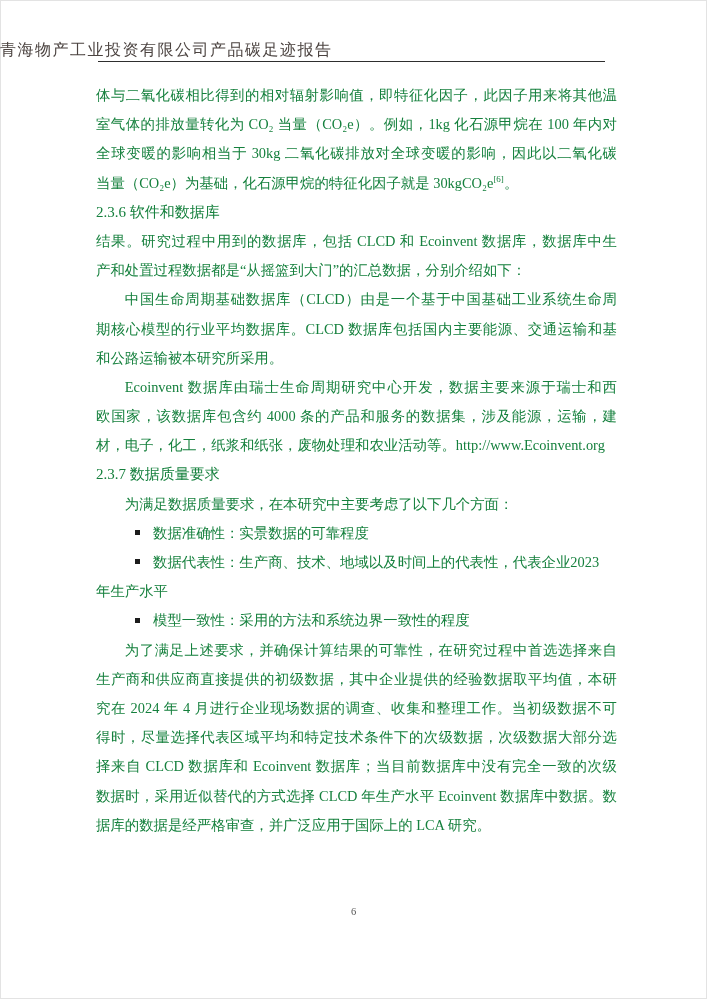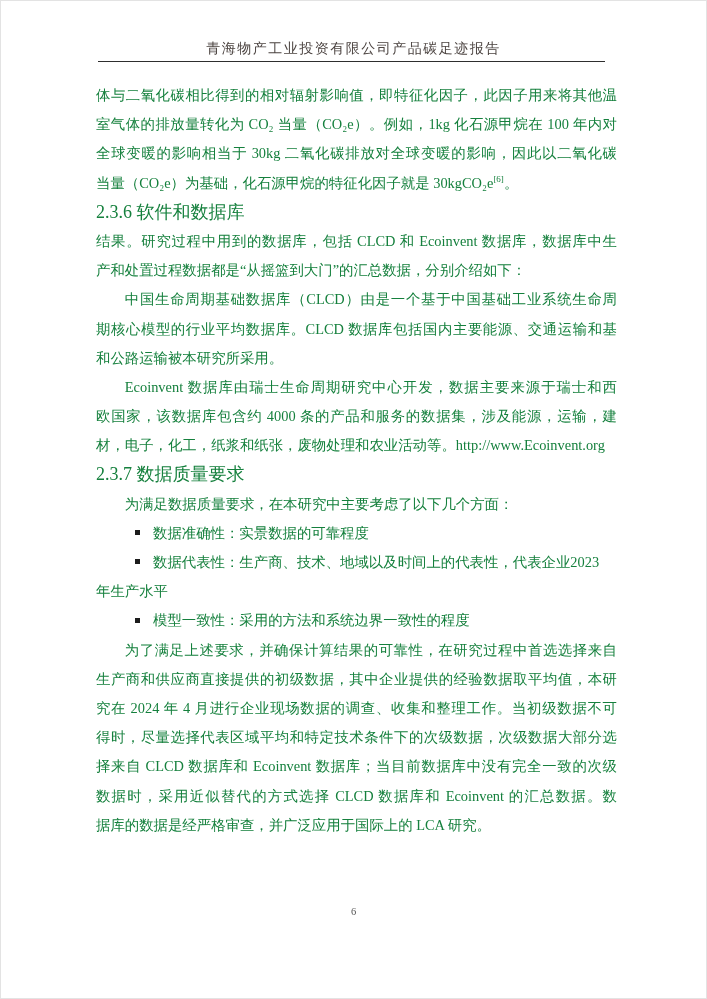--- a/index.html
+++ b/index.html
@@ -7,22 +7,21 @@
     position:relative;
     width:707px;height:999px;
     background:#ffffff;
     box-shadow: inset 0 0 0 1px #e3e3e3;
     font-family:"Liberation Serif","DejaVu Serif",serif;
     color:#1f1f1f;
     overflow:hidden;
   }
   .hdr{
     position:absolute;top:40px;left:0;right:0;
-    text-align:center;
-    font-size:14px;
+    font-size:16px;
     letter-spacing:1.5px;
     color:#4b4340;
   }
   .hdr-rule{
     position:absolute;top:61px;left:98px;right:102px;
     border-top:1.4px solid #2e2e2e;
     height:0;
   }
   .content{
     position:absolute;top:81px;left:96px;width:521px;
@@ -32,21 +31,21 @@
     font-size:14.4px;
     line-height:29.2px;
     height:29.2px;
     overflow:hidden;
     text-align:justify;
     text-align-last:left;
     color:#15803d;
   }
   .jl{ text-align-last:justify; }
   .ind{ text-indent:2em; }
-  .heading{ font-size:18px; }
+  .heading{ font-size:15px; }
   .bullet-row{ padding-left:39px; }
   .sq{
     display:inline-block;
     width:5px;height:5px;
     background:#1c1c1c;
     margin-right:13px;
     vertical-align:middle;
     position:relative;top:-2px;
   }
   sup.cite{
@@ -96,20 +95,20 @@
     <p class="ln bullet-row"><span class="sq"></span><span>数据准确性：实景数据的可靠程度</span></p>
     <p class="ln bullet-row"><span class="sq"></span><span>数据代表性：生产商、技术、地域以及时间上的代表性，代表企业2023</span></p>
     <p class="ln">年生产水平</p>
     <p class="ln bullet-row"><span class="sq"></span><span>模型一致性：采用的方法和系统边界一致性的程度</span></p>
 
     <p class="ln jl ind">为了满足上述要求，并确保计算结果的可靠性，在研究过程中首选选择来自</p>
     <p class="ln jl">生产商和供应商直接提供的初级数据，其中企业提供的经验数据取平均值，本研</p>
     <p class="ln jl">究在 2024 年 4 月进行企业现场数据的调查、收集和整理工作。当初级数据不可</p>
     <p class="ln jl">得时，尽量选择代表区域平均和特定技术条件下的次级数据，次级数据大部分选</p>
     <p class="ln jl">择来自 CLCD 数据库和 Ecoinvent 数据库；当目前数据库中没有完全一致的次级</p>
-    <p class="ln jl">数据时，采用近似替代的方式选择 CLCD 数据库和 Ecoinvent 的汇总数据。数</p>
+    <p class="ln jl">数据时，采用近似替代的方式选择 CLCD 年生产水平 Ecoinvent 数据库中数据。数</p>
     <p class="ln">据库的数据是经严格审查，并广泛应用于国际上的 LCA 研究。</p>
 
   </div>
 
   <div class="footer">6</div>
 
 </div>
 
 </body></html>

